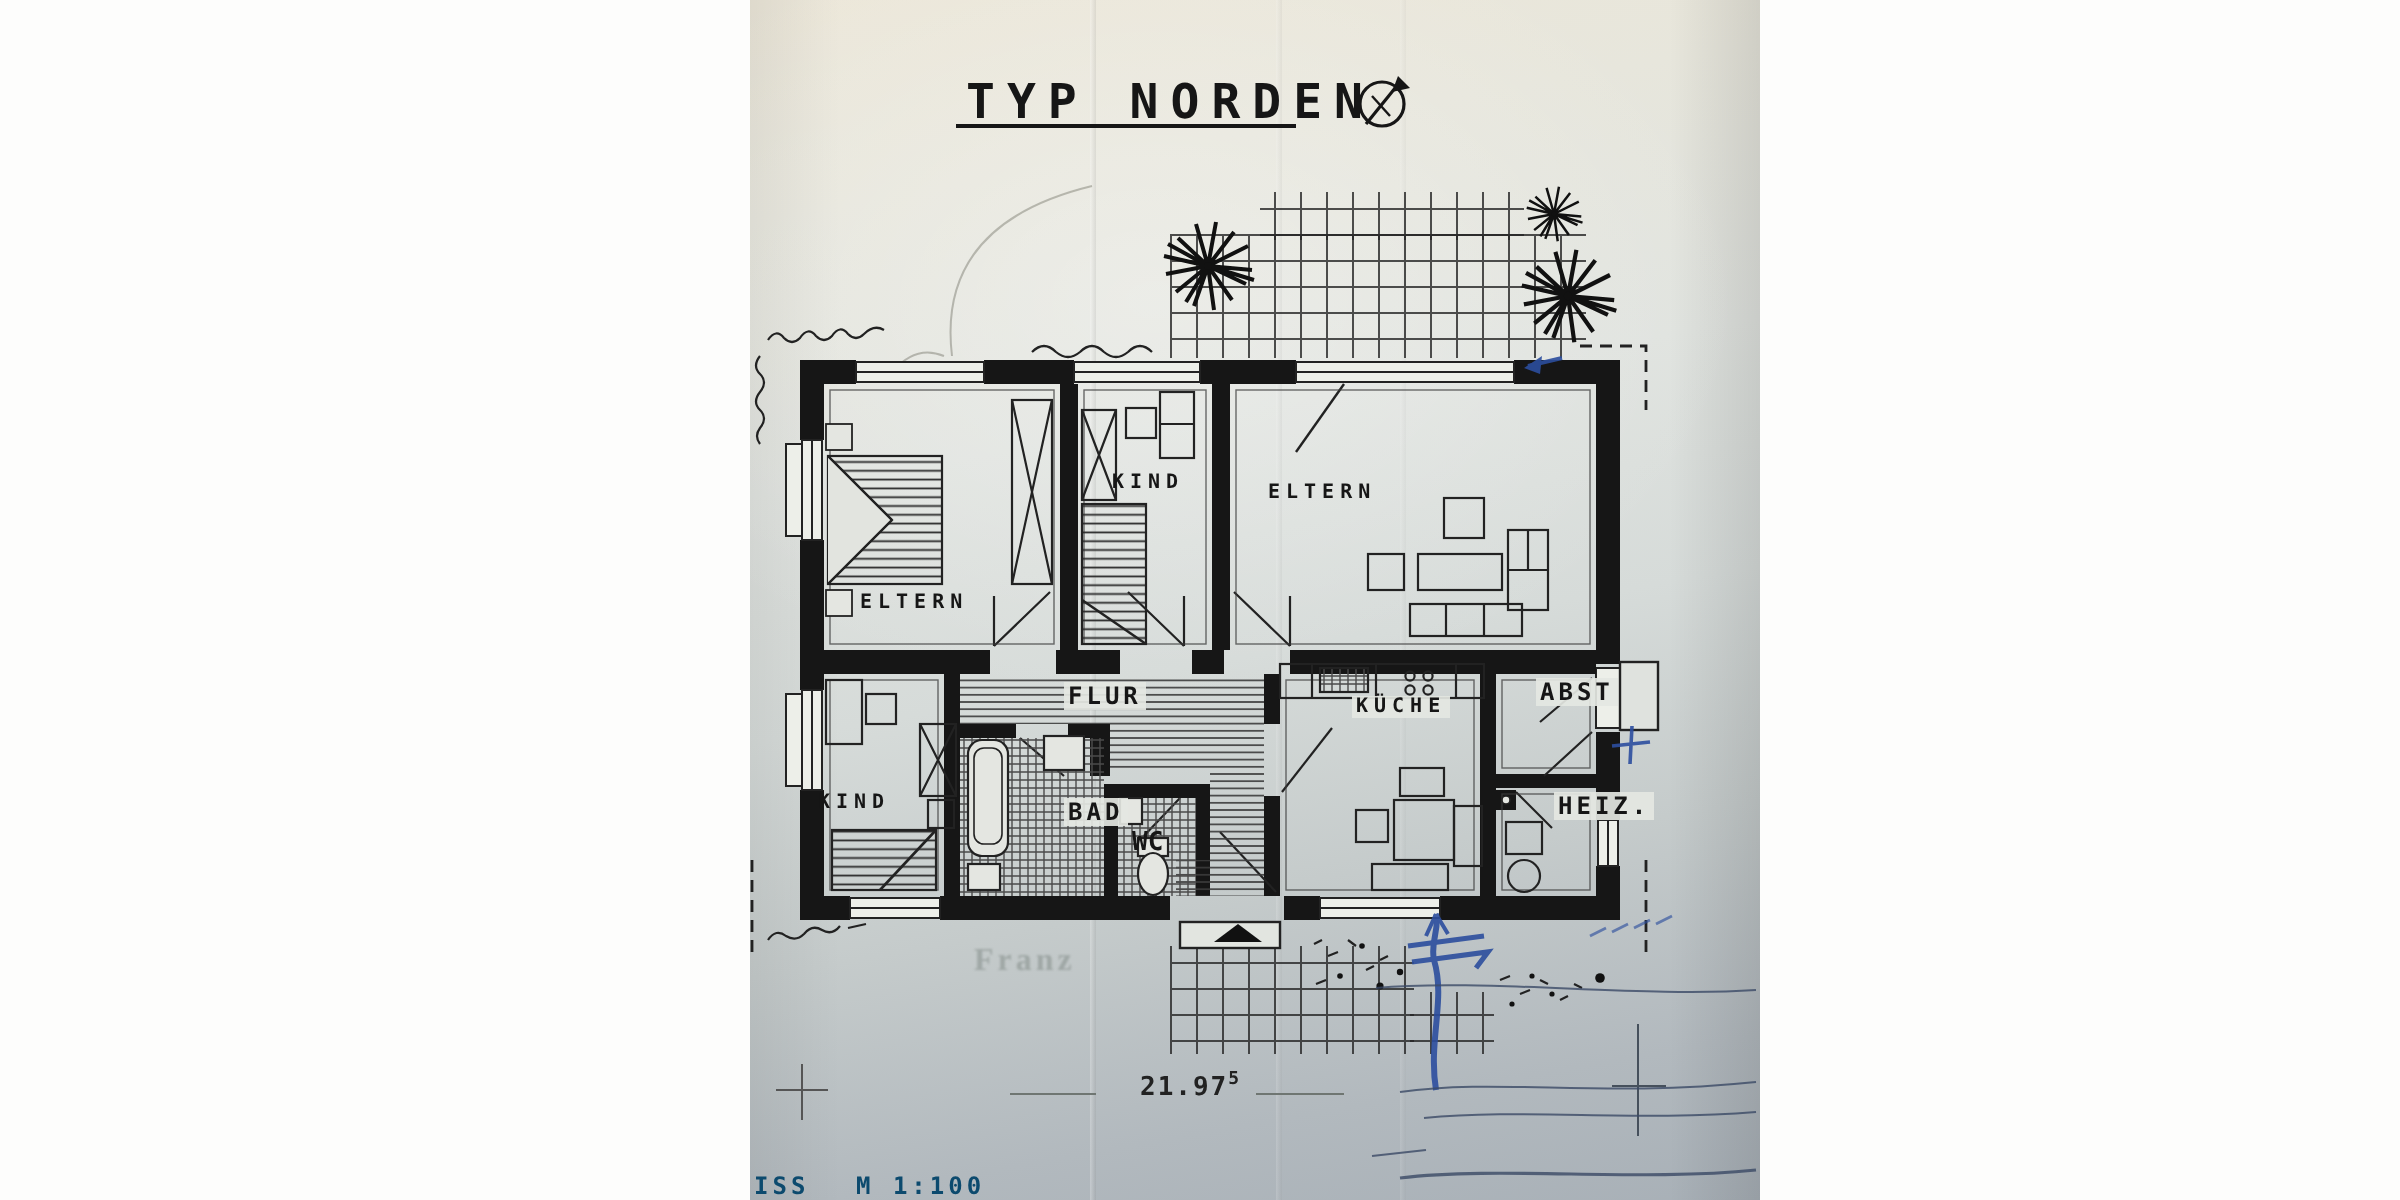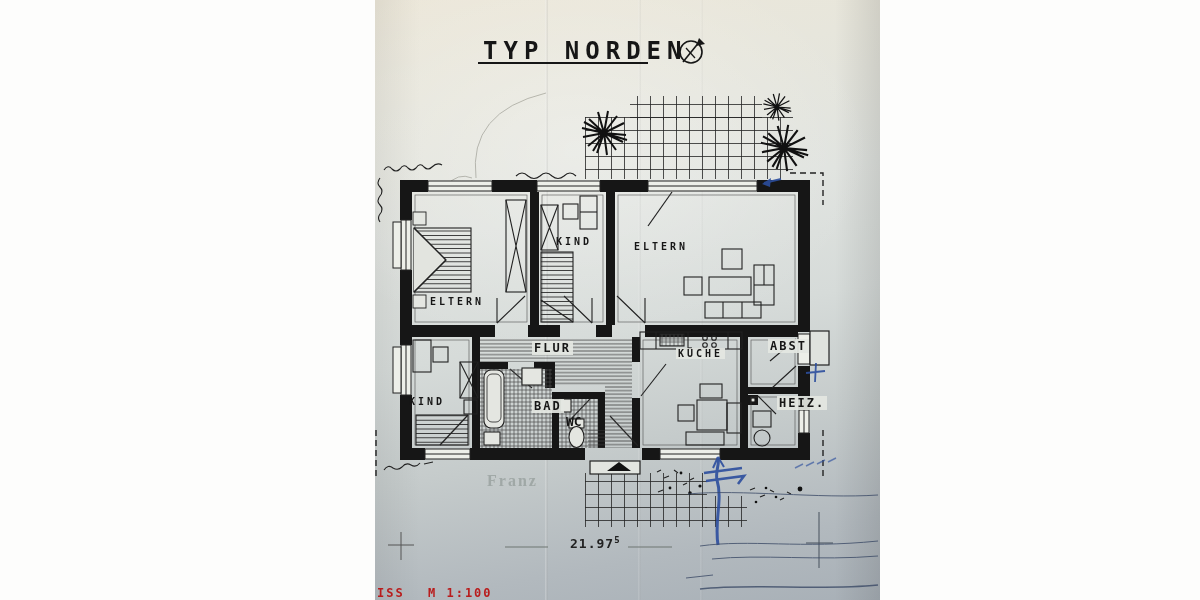--- a/index.html
+++ b/index.html
@@ -15,21 +15,21 @@
   .crease{position:absolute;top:0;bottom:0;width:3px;
     background:linear-gradient(90deg, rgba(255,255,255,.55), rgba(110,110,110,.28));}
   .lbl{position:absolute;color:#161616;font-weight:bold;white-space:nowrap;}
   .chip{background:rgba(228,231,226,.92);padding:0 2px;}
   .title{font-size:24px;letter-spacing:6px;}
   .room{font-size:10px;letter-spacing:3px;}
   .small{font-size:12px;letter-spacing:2px;}
   .tiny{font-size:13px;letter-spacing:0;}
   .dim{font-size:13px;letter-spacing:1px;font-weight:bold;color:#222;}
   .dim sup{font-size:9px;}
-  .footer{font-size:12px;letter-spacing:2px;color:#b91c1c;font-weight:bold;}
+  .footer{font-size:12px;letter-spacing:2px;color:#0c4a6e;font-weight:bold;}
   .watermark{position:absolute;left:487px;top:472px;font-size:16px;font-weight:bold;
     letter-spacing:2px;color:rgba(125,136,132,.50);filter:blur(.4px);
     font-family:Liberation Serif, serif;}
   .underline{position:absolute;left:478px;top:62px;width:170px;height:2px;background:#161616;}
   svg{position:absolute;left:0;top:0;}
 </style>
 </head>
 <body>
 
 <div class="stage">

